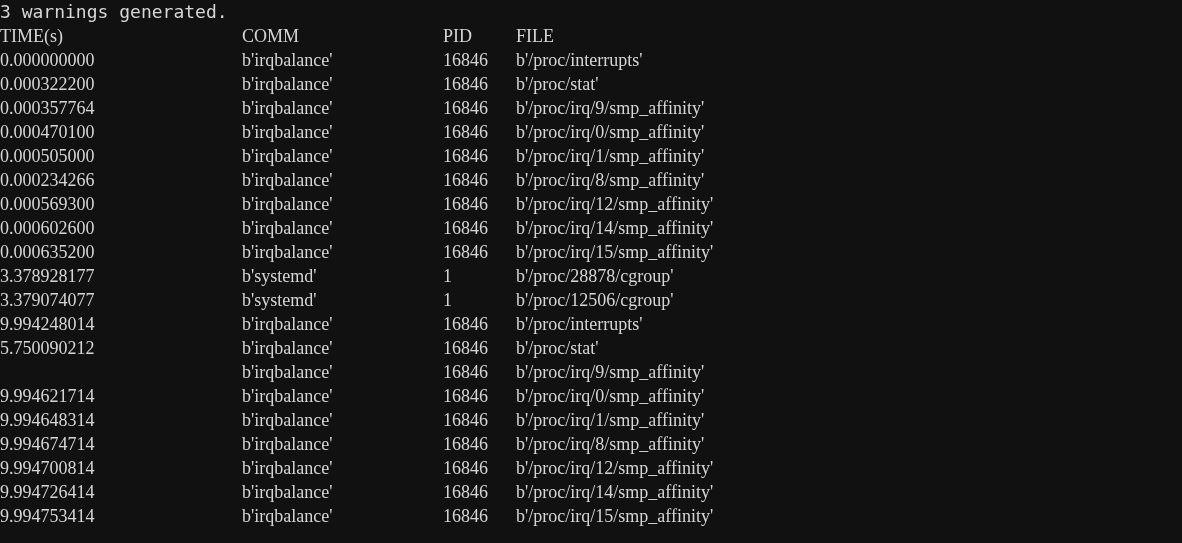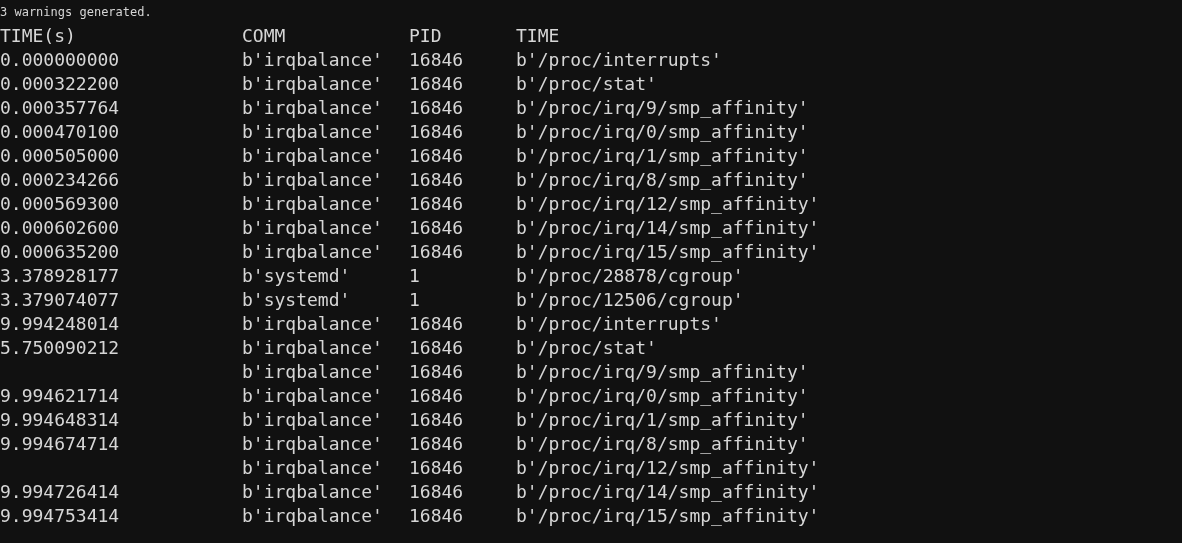--- a/index.html
+++ b/index.html
@@ -28,83 +28,84 @@
     padding: 0;
     box-sizing: border-box;
     overflow: hidden;
   }
 
   .term-line {
     display: block;
     height: 24px;
     line-height: 24px;
     white-space: pre;
-    font-size: 12px;
+    font-size: 18px;
   }
 
   .msg-line {
     color: #d6d6d6;
   }
 
   .row {
     position: relative;
     height: 24px;
     line-height: 24px;
     white-space: pre;
+    font-family: Liberation Serif, serif;
   }
 
   .cell {
     position: absolute;
     top: 0;
     height: 24px;
     line-height: 24px;
     white-space: pre;
     font-size: 18px;
     color: #d6d6d6;
   }
 
   .col-time  { left: 0px; }
   .col-comm  { left: 242px; }
-  .col-pid   { left: 409px; }
+  .col-pid   { left: 443px; }
   .col-file  { left: 516px; }
 
   .hdr .cell {
     color: #d6d6d6;
   }
 </style>
 </head>
 <body style="background: rgb(17, 17, 17);">
 
 <div id="terminal" style="background: rgb(17, 17, 17); color: rgb(214, 214, 214);">
 
   <div class="term-line msg-line">3 warnings generated.</div>
 
   <div class="row hdr">
     <span class="cell col-time">TIME(s)</span>
     <span class="cell col-comm">COMM</span>
     <span class="cell col-pid">PID</span>
-    <span class="cell col-file">TIME</span>
+    <span class="cell col-file">FILE</span>
   </div>
 
   <div id="rows-container">
       <div class="row"><span class="cell col-time">0.000000000</span><span class="cell col-comm">b'irqbalance'</span><span class="cell col-pid">16846</span><span class="cell col-file">b'/proc/interrupts'</span></div>
       <div class="row"><span class="cell col-time">0.000322200</span><span class="cell col-comm">b'irqbalance'</span><span class="cell col-pid">16846</span><span class="cell col-file">b'/proc/stat'</span></div>
       <div class="row"><span class="cell col-time">0.000357764</span><span class="cell col-comm">b'irqbalance'</span><span class="cell col-pid">16846</span><span class="cell col-file">b'/proc/irq/9/smp_affinity'</span></div>
       <div class="row"><span class="cell col-time">0.000470100</span><span class="cell col-comm">b'irqbalance'</span><span class="cell col-pid">16846</span><span class="cell col-file">b'/proc/irq/0/smp_affinity'</span></div>
       <div class="row"><span class="cell col-time">0.000505000</span><span class="cell col-comm">b'irqbalance'</span><span class="cell col-pid">16846</span><span class="cell col-file">b'/proc/irq/1/smp_affinity'</span></div>
       <div class="row"><span class="cell col-time">0.000234266</span><span class="cell col-comm">b'irqbalance'</span><span class="cell col-pid">16846</span><span class="cell col-file">b'/proc/irq/8/smp_affinity'</span></div>
       <div class="row"><span class="cell col-time">0.000569300</span><span class="cell col-comm">b'irqbalance'</span><span class="cell col-pid">16846</span><span class="cell col-file">b'/proc/irq/12/smp_affinity'</span></div>
       <div class="row"><span class="cell col-time">0.000602600</span><span class="cell col-comm">b'irqbalance'</span><span class="cell col-pid">16846</span><span class="cell col-file">b'/proc/irq/14/smp_affinity'</span></div>
       <div class="row"><span class="cell col-time">0.000635200</span><span class="cell col-comm">b'irqbalance'</span><span class="cell col-pid">16846</span><span class="cell col-file">b'/proc/irq/15/smp_affinity'</span></div>
       <div class="row"><span class="cell col-time">3.378928177</span><span class="cell col-comm">b'systemd'</span><span class="cell col-pid">1</span><span class="cell col-file">b'/proc/28878/cgroup'</span></div>
       <div class="row"><span class="cell col-time">3.379074077</span><span class="cell col-comm">b'systemd'</span><span class="cell col-pid">1</span><span class="cell col-file">b'/proc/12506/cgroup'</span></div>
       <div class="row"><span class="cell col-time">9.994248014</span><span class="cell col-comm">b'irqbalance'</span><span class="cell col-pid">16846</span><span class="cell col-file">b'/proc/interrupts'</span></div>
       <div class="row"><span class="cell col-time">5.750090212</span><span class="cell col-comm">b'irqbalance'</span><span class="cell col-pid">16846</span><span class="cell col-file">b'/proc/stat'</span></div>
       <div class="row"><span class="cell col-comm">b'irqbalance'</span><span class="cell col-pid">16846</span><span class="cell col-file">b'/proc/irq/9/smp_affinity'</span></div>
       <div class="row"><span class="cell col-time">9.994621714</span><span class="cell col-comm">b'irqbalance'</span><span class="cell col-pid">16846</span><span class="cell col-file">b'/proc/irq/0/smp_affinity'</span></div>
       <div class="row"><span class="cell col-time">9.994648314</span><span class="cell col-comm">b'irqbalance'</span><span class="cell col-pid">16846</span><span class="cell col-file">b'/proc/irq/1/smp_affinity'</span></div>
       <div class="row"><span class="cell col-time">9.994674714</span><span class="cell col-comm">b'irqbalance'</span><span class="cell col-pid">16846</span><span class="cell col-file">b'/proc/irq/8/smp_affinity'</span></div>
-      <div class="row"><span class="cell col-comm">b'irqbalance'</span><span class="cell col-pid">16846</span><span class="cell col-file">b'/proc/irq/12/smp_affinity'</span></div>
+      <div class="row"><span class="cell col-time">9.994700814</span><span class="cell col-comm">b'irqbalance'</span><span class="cell col-pid">16846</span><span class="cell col-file">b'/proc/irq/12/smp_affinity'</span></div>
       <div class="row"><span class="cell col-time">9.994726414</span><span class="cell col-comm">b'irqbalance'</span><span class="cell col-pid">16846</span><span class="cell col-file">b'/proc/irq/14/smp_affinity'</span></div>
       <div class="row"><span class="cell col-time">9.994753414</span><span class="cell col-comm">b'irqbalance'</span><span class="cell col-pid">16846</span><span class="cell col-file">b'/proc/irq/15/smp_affinity'</span></div>
     </div>
 
 </div>
 
 </body></html>

